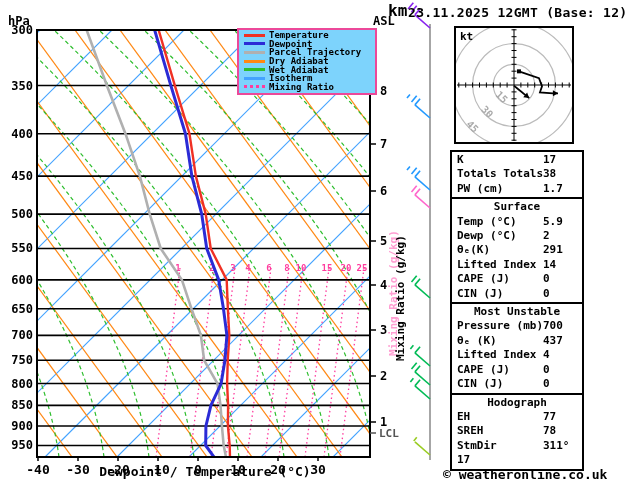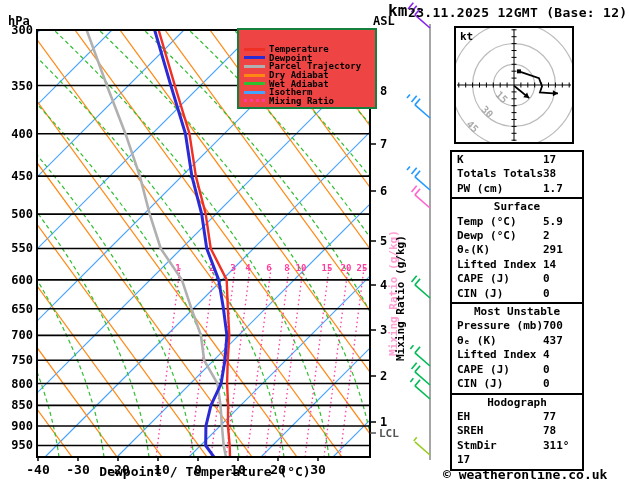--- a/index.html
+++ b/index.html
@@ -10,22 +10,22 @@
   .title{left:55px;top:5px;font-size:14px;letter-spacing:.5px;}
   .datetitle{left:408px;top:5px;font-size:13px;letter-spacing:.3px;}
   .hpa{left:8px;top:4px;font-size:12px;margin-top:10px;}
   .km{left:388px;top:1px;font-size:16px;}
   .asl{left:373px;top:14px;font-size:12px;}
   .xlabel{left:60px;top:464px;width:290px;text-align:center;font-size:13px;}
   .footer{left:443px;top:467px;font-size:13px;}
   .mixlabel{left:394px;top:361px;font-size:11px;transform:rotate(-90deg);transform-origin:0 0;}
   .mixecho{left:387px;top:356px;font-size:11px;color:#ff9ed2;transform:rotate(-90deg);transform-origin:0 0;}
   svg{position:absolute;left:0;top:0;}
-  #legend{position:absolute;left:237px;top:28px;width:131px;background:#ef4444;
-          border:2px solid #15803d;padding:15px 0 2px 5px;z-index:5;}
+  #legend{position:absolute;left:237px;top:28px;width:131px;background:#7dd3fc;
+          border:2px solid #ec4899;padding:1px 0 2px 5px;z-index:5;}
   .lgrow{display:flex;align-items:center;height:8.6px;}
   .lgswatch{display:inline-block;width:21px;margin-right:4px;}
   .lglabel{font-size:9px;font-weight:bold;line-height:8px;}
   #panel{position:absolute;left:450px;top:150px;width:130px;background:#fff;
          border:2px solid #000;font-size:11px;font-weight:bold;z-index:5;}
   .psection{border-top:2px solid #000;padding:1px 0;}
   .psection:first-child{border-top:none;}
   .phead{text-align:center;line-height:14.4px;}
   .prow{display:grid;grid-template-columns:86px 1fr;padding-left:5px;line-height:14.4px;}
   .prow span{white-space:nowrap;}

